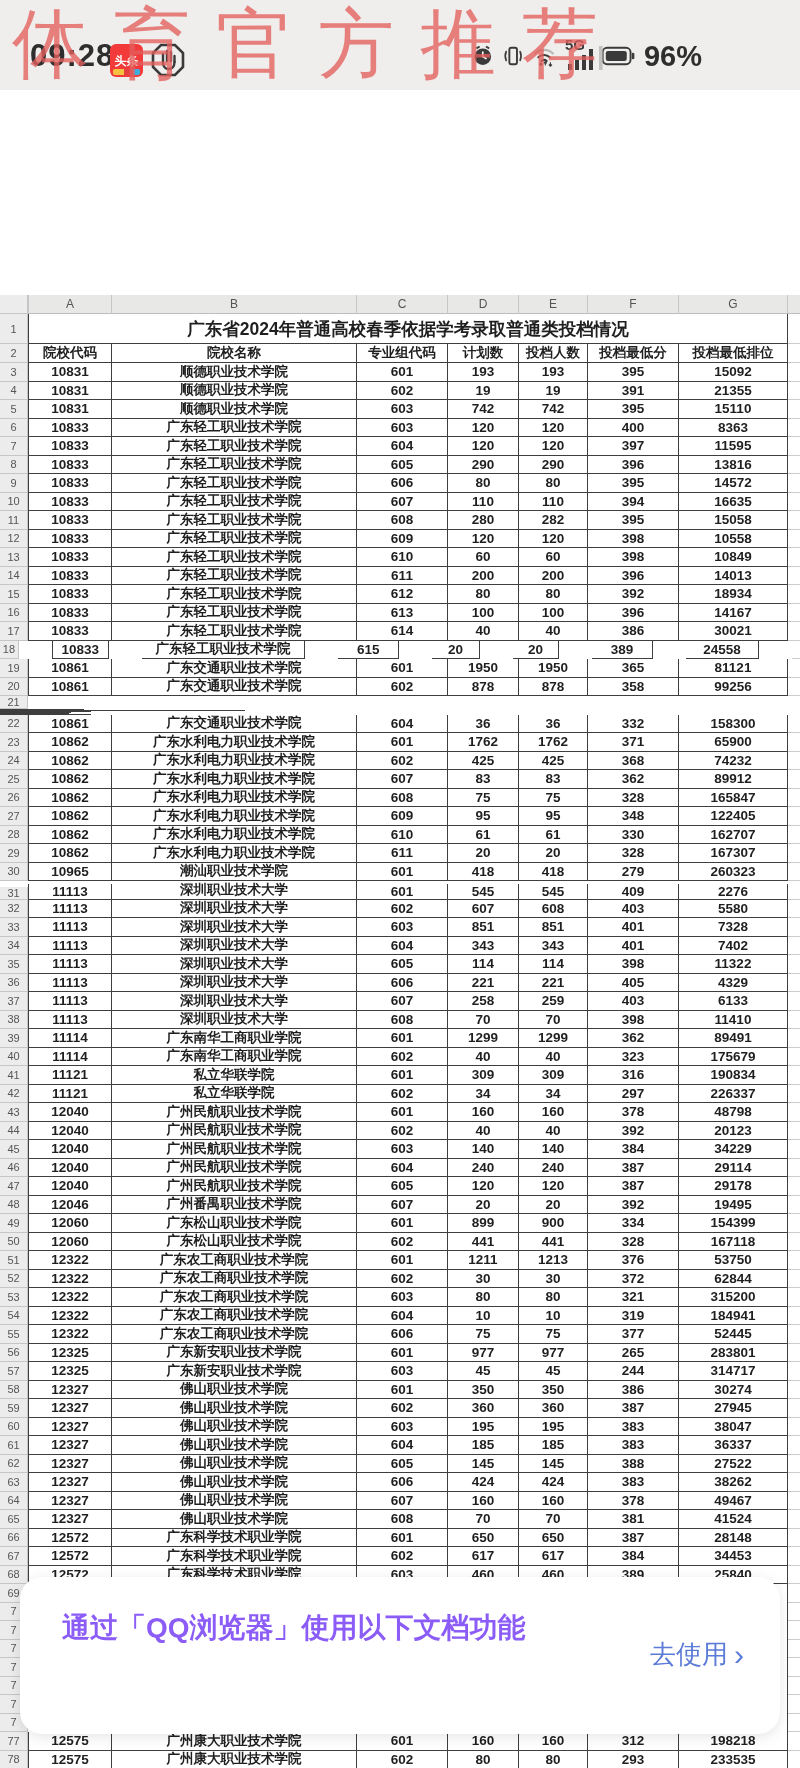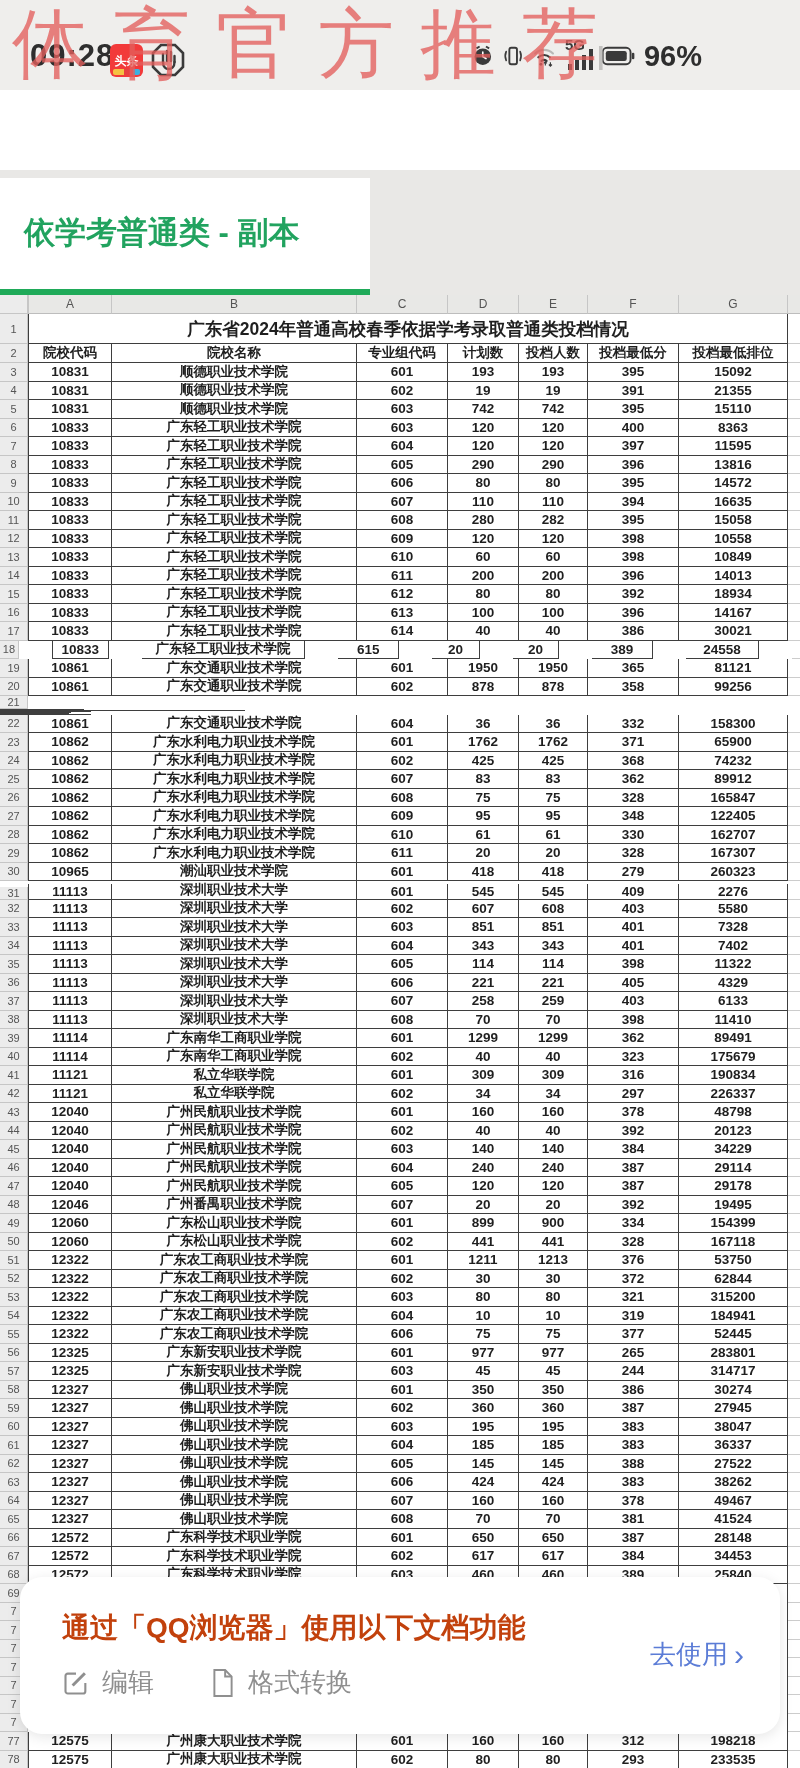--- a/index.html
+++ b/index.html
@@ -45,21 +45,21 @@
        color:#555;font-size:12px;font-weight:400;}
   .letters .cell.first{border-left:1px solid #c6c6c6;}
   .letters .sliver{background:#e8e8e6;border-bottom:1px solid #bdbdbd;}
   .titlerow .cell{font-size:17.5px;font-weight:700;}
   .headrow .cell{font-weight:700;}
   .hiddenrow .body{border-right:1px solid #3e3e3e;border-bottom:none;background:#fff;}
 
   
   .banner{position:absolute;left:20px;top:1577px;width:760px;height:157px;background:#fff;border-radius:22px;
           box-shadow:0 3px 14px rgba(0,0,0,0.10);z-index:5;}
-  .banner-title{position:absolute;left:42px;top:32px;font-size:28px;font-weight:700;color:#c2410c;}
+  .banner-title{position:absolute;left:42px;top:32px;font-size:28px;font-weight:700;color:#8b5cf6;}
   .banner-go{position:absolute;right:36px;top:60px;font-size:26px;color:#5b7cd6;cursor:pointer;display:flex;align-items:center;gap:6px;}
   .banner-go .chev{font-size:30px;line-height:1;}
   .banner-items{position:absolute;left:42px;top:88px;display:flex;gap:56px;align-items:center;}
   .banner-item{display:flex;align-items:center;gap:12px;font-size:26px;color:#8f8f8f;cursor:pointer;}
 
   
   .watermark{position:absolute;left:12px;top:-6px;z-index:9;pointer-events:none;
              font-family:"Liberation Serif","DejaVu Serif",serif;
              font-size:76px;color:rgba(227,95,92,0.78);letter-spacing:26px;white-space:nowrap;}
   svg{display:block;}
@@ -120,25 +120,20 @@
       <svg width="52" height="30" viewBox="0 0 52 30">
         <rect x="1" y="2" width="44" height="26" rx="7" fill="none" stroke="#3a3a3a" stroke-width="3"></rect>
         <rect x="6" y="7" width="33" height="16" rx="3.5" fill="#3a3a3a"></rect>
         <rect x="47" y="10" width="4" height="10" rx="2" fill="#3a3a3a"></rect>
       </svg>
       <span class="pct">96%</span>
     </div>
   </div>
 
 
-  <div class="tabstrip">
-    <div class="tabcard">
-      <span>依学考普通类 - 副本</span>
-    </div>
-  </div>
 
   <div class="table-area" id="table-area">
       <div class="trow letters" style="height: 19px;">
         <div class="gut"></div>
         <div class="cell first" style="width: 84px;">A</div>
         <div class="cell" style="width: 245px;">B</div>
         <div class="cell" style="width: 91px;">C</div>
         <div class="cell" style="width: 71px;">D</div>
         <div class="cell" style="width: 69px;">E</div>
         <div class="cell" style="width: 91px;">F</div>
@@ -950,32 +945,16 @@
         <div class="sliver"></div>
       </div>
     </div>
 
   <div class="banner">
     <div class="banner-title">通过「QQ浏览器」使用以下文档功能</div>
     <div class="banner-go">
       <span>去使用</span>
       <span class="chev">›</span>
     </div>
-    <div class="banner-items">
-      <div class="banner-item">
-        <svg width="28" height="28" viewBox="0 0 24 24">
-          <path d="M20 12 v7 a2 2 0 0 1 -2 2 h-13 a2 2 0 0 1 -2 -2 v-13 a2 2 0 0 1 2 -2 h7" fill="none" stroke="#8f8f8f" stroke-width="1.8"></path>
-          <path d="M10 15 l10.5 -10.5 l-1.8 -1.8 L8.2 13.2 z" fill="#8f8f8f"></path>
-        </svg>
-        <span>编辑</span>
-      </div>
-      <div class="banner-item">
-        <svg width="26" height="28" viewBox="0 0 22 26">
-          <path d="M3 1 h10 l6 6 v18 h-16 z" fill="none" stroke="#8f8f8f" stroke-width="1.8"></path>
-          <path d="M13 1 v6 h6" fill="none" stroke="#8f8f8f" stroke-width="1.8"></path>
-        </svg>
-        <span>格式转换</span>
-      </div>
-    </div>
   </div>
 
   <div class="watermark">体育官方推荐</div>
 </div>
 
 </body></html>

